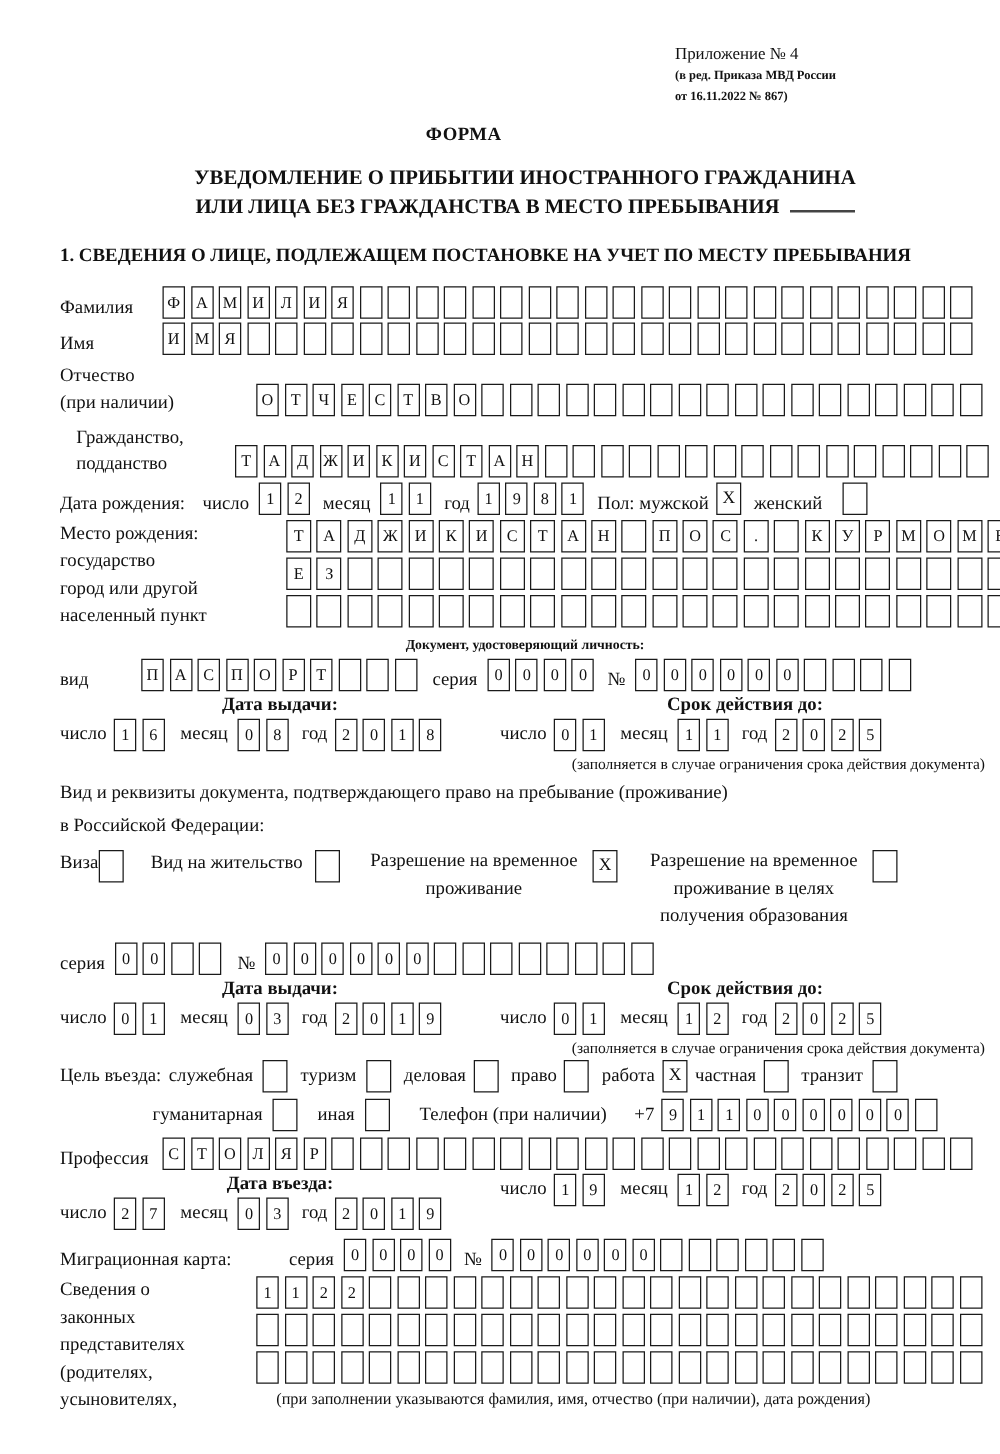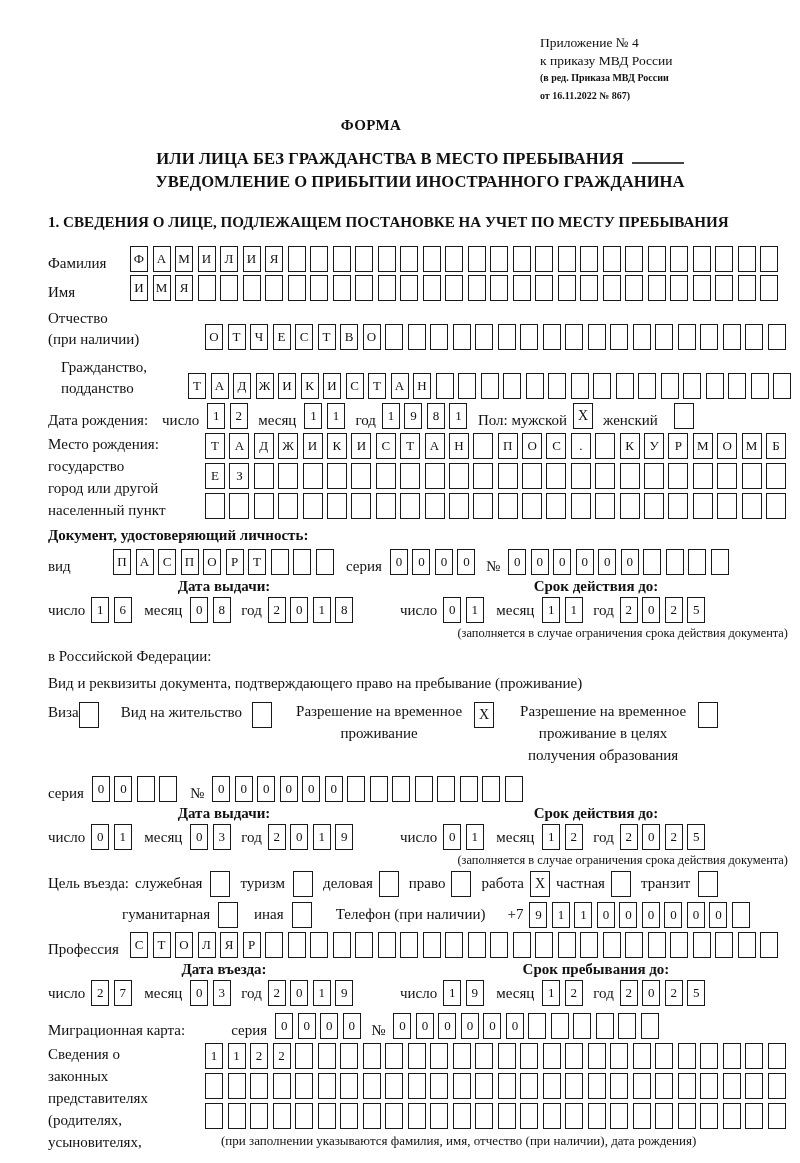--- a/index.html
+++ b/index.html
@@ -29,21 +29,21 @@
        align-items:center;justify-content:center;font-size:14px;flex:none;background:#fff;}
   .t{font-size:15px;}
   .ml6{margin-left:6px;} .ml8{margin-left:8px;} .ml10{margin-left:10px;} .ml14{margin-left:14px;}
   .mr6{margin-right:6px;} .mr8{margin-right:8px;}
 
   
   .twocol{display:flex;margin-bottom:3px;}
   .col-labels{width:157px;flex:none;font-size:15px;line-height:22px;}
   .col-cells .cells{margin-bottom:4px;}
 
-  .center-head{font-weight:bold;font-size:15px;text-align:left;margin:4px 0 4px 0;}
+  .center-head{font-weight:bold;font-size:11px;text-align:center;margin:4px 0 4px 0;}
 
   
   .dates{display:flex;margin:1px 0 2px 0;}
   .dcol-l{width:352px;flex:none;display:flex;flex-direction:column;}
   .dcol-r{flex:1;display:flex;flex-direction:column;}
   .dhead{font-weight:bold;font-size:15px;text-align:center;margin-bottom:2px;}
   .dfields{display:flex;align-items:center;}
   .dnote{font-size:12.4px;margin-top:3px;text-align:right;padding-right:4px;}
 
   .intro{font-size:15px;line-height:23px;margin-top:4px;}
@@ -54,30 +54,29 @@
   .purpose-line{display:flex;align-items:center;margin-bottom:4px;min-height:27px;}
   .note-foot{font-size:13px;margin:3px 0 0 160px;}
 </style>
 </head>
 <body>
 
 <div class="page">
 
   <div class="hdr">
     <div>Приложение № 4</div>
-    <div>к приказу МВД России</div>
     <div class="amend">(в ред. Приказа МВД России</div>
     <div class="amend">от 16.11.2022 № 867)</div>
   </div>
 
   <div class="forma">ФОРМА</div>
 
   <div class="title">
+    <div>УВЕДОМЛЕНИЕ О ПРИБЫТИИ ИНОСТРАННОГО ГРАЖДАНИНА</div>
     <div><span>ИЛИ ЛИЦА БЕЗ ГРАЖДАНСТВА В МЕСТО ПРЕБЫВАНИЯ</span><span class="uline"></span></div>
-    <div>УВЕДОМЛЕНИЕ О ПРИБЫТИИ ИНОСТРАННОГО ГРАЖДАНИНА</div>
   </div>
 
   <div class="sec">1. СВЕДЕНИЯ О ЛИЦЕ, ПОДЛЕЖАЩЕМ ПОСТАНОВКЕ НА УЧЕТ ПО МЕСТУ ПРЕБЫВАНИЯ</div>
 
   <div class="rows">
 
     <div class="row">
       <span class="lbl w82">Фамилия</span>
       <span class="cells">
           <span class="cell">Ф</span>
@@ -236,21 +235,21 @@
           <span class="cell">9</span>
           <span class="cell">8</span>
           <span class="cell">1</span>
         </span>
       <span class="t ml6 mr6">Пол: мужской</span>
       <span class="box">X</span>
       <span class="t ml10 mr8">женский</span>
       <span class="box ml8"></span>
     </div>
 
-    <div class="twocol" style="margin-top:4px;">
+    <div class="twocol" style="margin-top:4px;gap:24px;">
       <div class="col-labels">
         <div>Место рождения:</div>
         <div>государство</div>
         <div>город или другой</div>
         <div>населенный пункт</div>
       </div>
       <div class="col-cells">
         <div class="cells wide">
             <span class="cell">Т</span>
             <span class="cell">А</span>
@@ -411,22 +410,22 @@
               <span class="cell">2</span>
               <span class="cell">0</span>
               <span class="cell">2</span>
               <span class="cell">5</span>
             </span>
         </div>
         <div class="dnote">(заполняется в случае ограничения срока действия документа)</div>
       </div>
     </div>
 
+    <div class="intro">Вид и реквизиты документа, подтверждающего право на пребывание (проживание)</div>
     <div class="intro">в Российской Федерации:</div>
-    <div class="intro">Вид и реквизиты документа, подтверждающего право на пребывание (проживание)</div>
 
     <div class="opts">
       <span class="t" style="padding-top:4px">Виза</span>
       <span class="box"></span>
       <span class="t" style="padding-top:4px;margin-left:22px;margin-right:10px">Вид на жительство</span>
       <span class="box"></span>
       <span class="opt-multi" style="margin-left:24px;margin-right:12px">Разрешение на временное
 проживание</span>
       <span class="box">X</span>
       <span class="opt-multi" style="margin-left:26px;margin-right:12px">Разрешение на временное
@@ -601,21 +600,20 @@
           <span class="t ml6 mr6">год</span>
           <span class="cells">
               <span class="cell">2</span>
               <span class="cell">0</span>
               <span class="cell">1</span>
               <span class="cell">9</span>
             </span>
         </div>
       </div>
       <div class="dcol-r">
-        <div class="dhead">Срок пребывания до:</div>
         <div class="dfields">
           <span class="t mr6">число</span>
           <span class="cells">
               <span class="cell">1</span>
               <span class="cell">9</span>
             </span>
           <span class="t ml8 mr8">месяц</span>
           <span class="cells">
               <span class="cell">1</span>
               <span class="cell">2</span>

